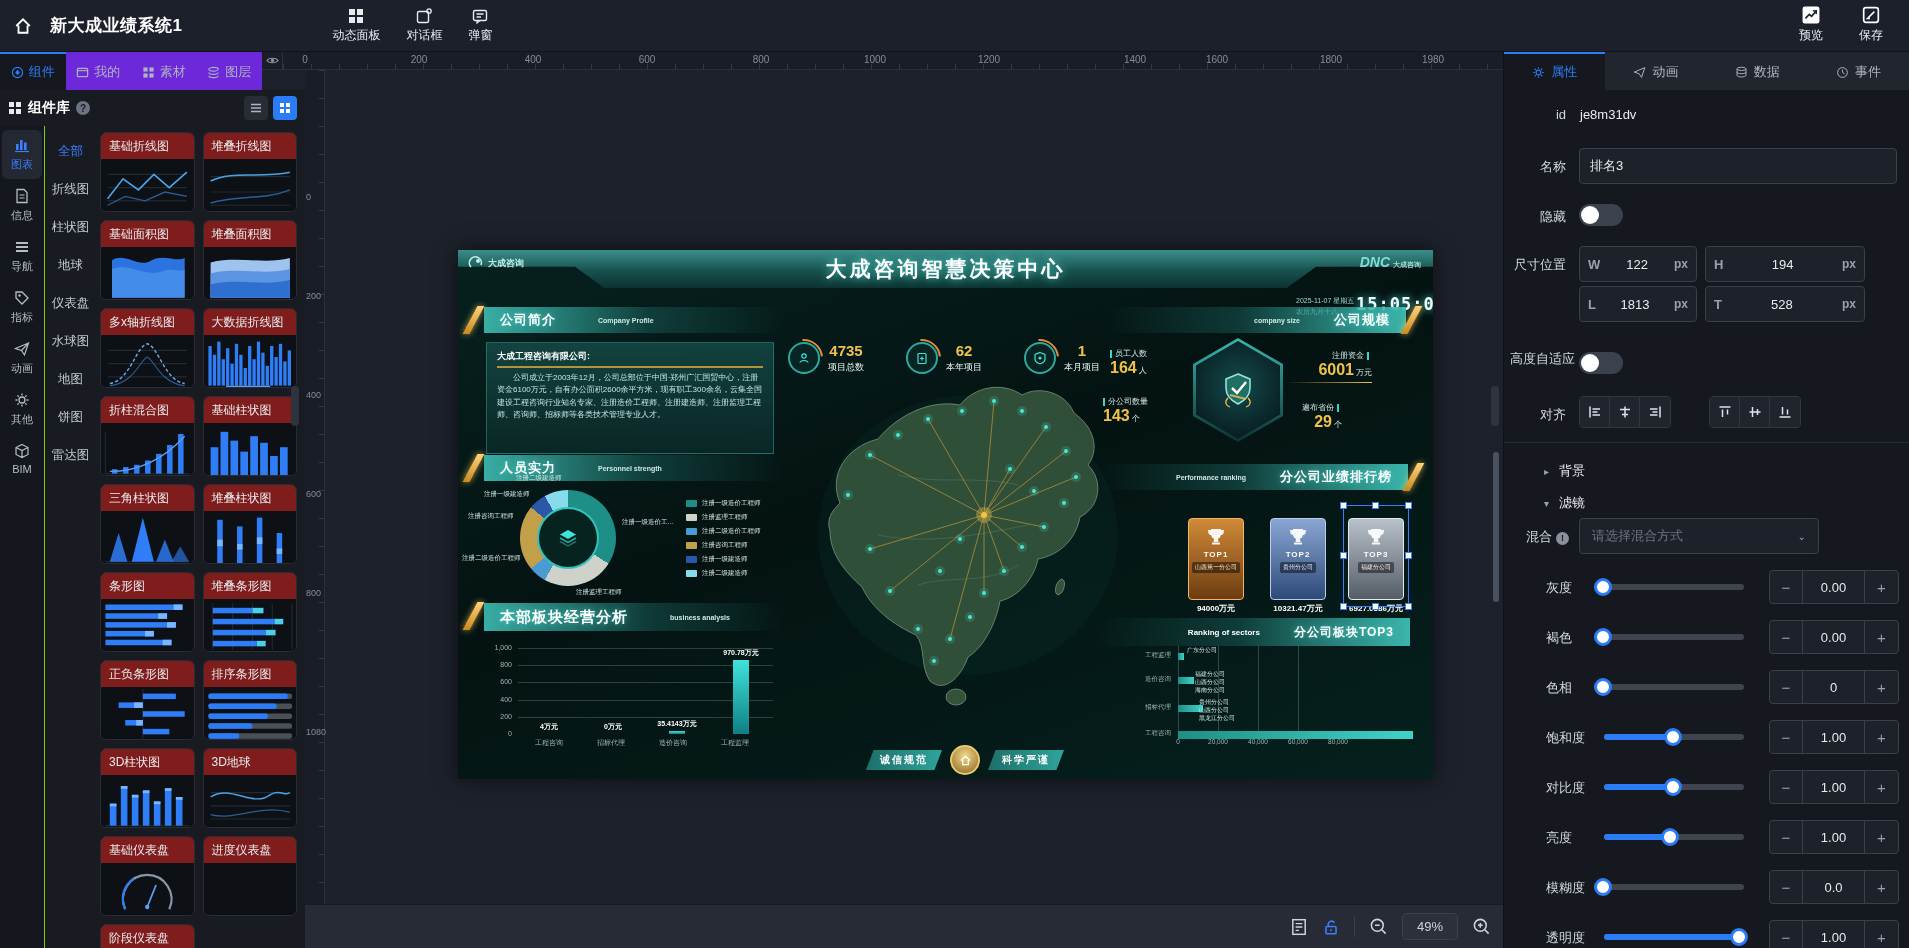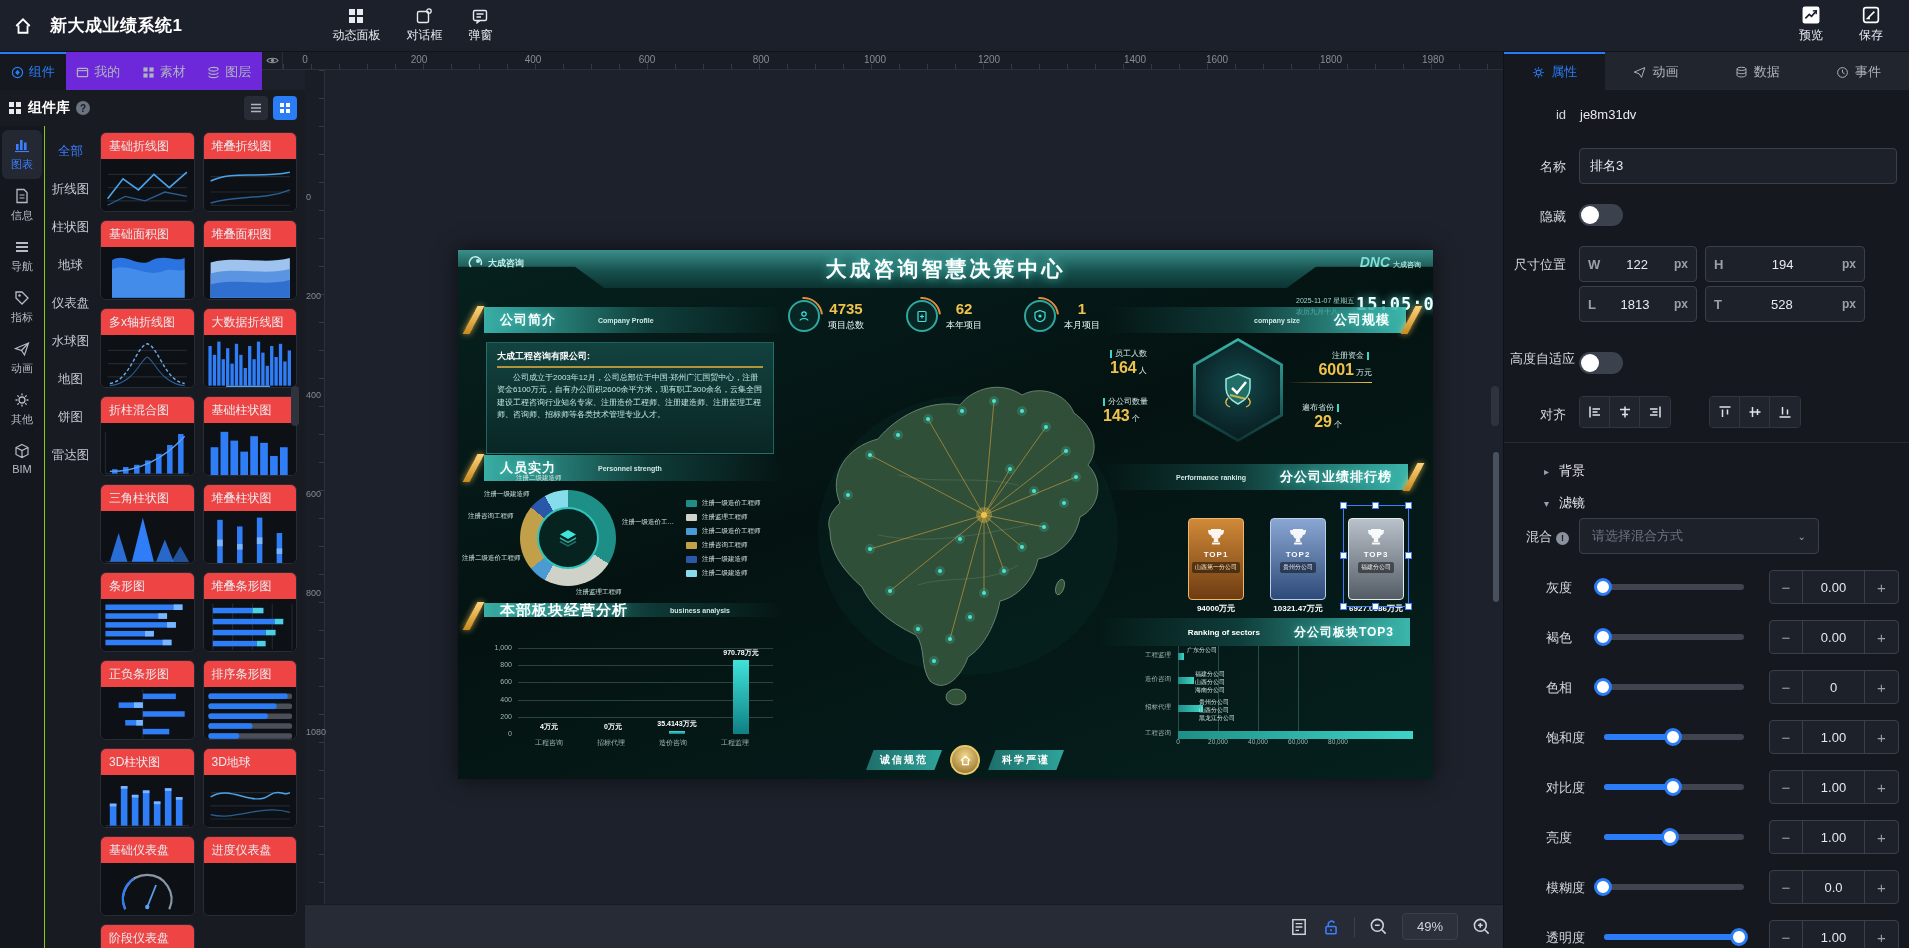--- a/index.html
+++ b/index.html
@@ -48,21 +48,21 @@
   .vt-btn.active{background:#2b7cf7;}
   .lib-body{flex:1;display:flex;overflow:hidden;}
   .rail{width:44px;background:#14171d;padding-top:2px;}
   .rail-item{width:40px;margin:2px auto;padding:7px 0;display:flex;flex-direction:column;align-items:center;gap:4px;color:#b6bcc6;font-size:11px;border-radius:6px;}
   .rail-item.active{background:#232833;color:#3d7eff;}
   .cats{width:52px;padding-top:6px;border-left:1px solid #84cc16;}
   .cat{height:38px;display:flex;align-items:center;justify-content:center;font-size:12.5px;color:#c3c8d1;}
   .cat.active{color:#3d7eff;}
   .comp-grid{flex:1;padding:6px 8px 0 4px;display:grid;grid-template-columns:1fr 1fr;grid-auto-rows:80px;gap:8px;overflow:hidden;}
   .card{display:flex;flex-direction:column;border-radius:6px;overflow:hidden;background:#0d1015;border:1px solid #272c36;}
-  .card-title{height:26px;background:#ef4444;color:#e8eaee;font-size:12px;display:flex;align-items:center;padding:9px 8px;white-space:nowrap;overflow:hidden;text-overflow:ellipsis;flex:none;}
+  .card-title{height:26px;background:#7f1d1d;color:#e8eaee;font-size:12px;display:flex;align-items:center;padding:9px 8px;white-space:nowrap;overflow:hidden;text-overflow:ellipsis;flex:none;}
   .thumb{flex:1;background:#0d1015;}
   .thumb svg{width:100%;height:100%;display:block;}
 
   
   .rpanel{position:absolute;left:1503px;top:52px;width:406px;height:896px;background:#15181f;border-left:1px solid #0e1116;z-index:22;}
   .rtabs{height:38px;display:flex;background:#21252d;}
   .rtab{flex:1;display:flex;align-items:center;justify-content:center;gap:6px;font-size:13px;color:#aeb4bf;border-top:2px solid transparent;}
   .rtab.active{color:#2b7cf7;background:#15181f;border-top-color:#2b7cf7;}
   .rp-body{position:absolute;left:0;top:38px;right:0;bottom:0;}
   .rp-label{position:absolute;left:0;width:62px;text-align:right;font-size:13px;color:#d3d7de;}
@@ -96,21 +96,21 @@
   
   .artboard{position:absolute;left:196px;top:180px;width:975px;height:529px;background:linear-gradient(160deg,#06211f 0%,#041312 45%,#05201d 100%);overflow:hidden;box-shadow:0 0 20px rgba(0,0,0,.6);}
   .db-header{position:absolute;left:0;top:0;width:975px;height:38px;background:linear-gradient(180deg,#3a8f8a,#17514e 55%,#0c3331);clip-path:polygon(0 0,100% 0,100% 44%,88% 44%,85% 100%,15% 100%,12% 44%,0 44%);}
   .db-title{position:absolute;left:0;top:5px;width:975px;text-align:center;font-size:21px;font-weight:bold;color:#fff;letter-spacing:3px;text-shadow:0 0 10px rgba(90,240,230,.8);}
   .db-logo-left{position:absolute;left:10px;top:5px;display:flex;align-items:center;gap:4px;color:#bfeeea;font-size:9px;font-weight:bold;}
   .db-logo-right{position:absolute;right:12px;top:4px;color:#7fe0d6;font-size:14px;font-weight:bold;font-style:italic;}
   .db-logo-right small{font-size:7px;color:#9fd8d2;font-style:normal;margin-left:3px;}
   .db-date{position:absolute;left:838px;top:46px;width:62px;font-size:7px;color:#9fd8d2;line-height:1.5;}
   .db-clock{position:absolute;left:898px;top:44px;font-family:"DejaVu Sans Mono",monospace;font-size:17px;font-weight:bold;color:#eaffff;text-shadow:0 0 8px rgba(90,240,230,.9);letter-spacing:1px;}
   .db-stats{position:absolute;left:330px;top:50px;width:345px;display:flex;gap:18px;}
-  .db-stat{display:flex;align-items:center;gap:8px;width:100px;}
+  .db-stat{display:flex;align-items:center;gap:8px;width:100px;margin-top:42px;}
   .stat-icon{width:32px;height:32px;border-radius:50%;border:2px solid #2ea89f;display:flex;align-items:center;justify-content:center;position:relative;background:rgba(10,50,48,.5);}
   .stat-icon::after{content:"";position:absolute;inset:-5px;border-radius:50%;border:2px solid transparent;border-top-color:#e08a3c;transform:rotate(40deg);}
   .stat-txt .v{font-size:15px;font-weight:bold;color:#f0c24b;text-align:center;}
   .stat-txt .l{font-size:9px;color:#eafaf8;margin-top:2px;}
   .db-banner{position:absolute;height:26px;display:flex;align-items:center;}
   .db-banner .cn{font-weight:bold;color:#fff;font-size:13px;letter-spacing:1px;text-shadow:0 0 6px rgba(80,230,220,.6);white-space:nowrap;}
   .db-banner .en{font-size:7px;color:#cfe8e4;font-weight:bold;white-space:nowrap;}
   .banner-l{background:linear-gradient(90deg,rgba(62,190,180,.9),rgba(25,95,90,.5) 55%,rgba(12,50,48,0));clip-path:polygon(0 0,97% 0,100% 100%,0 100%);padding-left:16px;gap:42px;}
   .banner-r{background:linear-gradient(270deg,rgba(62,190,180,.95),rgba(25,95,90,.5) 55%,rgba(12,50,48,0));justify-content:flex-end;padding-right:16px;gap:34px;}
   .gold-slash{position:absolute;width:7px;height:28px;background:linear-gradient(#ffd37a,#c98a1e);transform:skewX(-28deg);box-shadow:0 0 6px rgba(255,200,90,.7);}
@@ -388,21 +388,21 @@
             <i class="p-leg-chip" style="background: rgb(43, 87, 168);"></i>
             <span>注册一级建造师</span>
           </div>
         <div class="p-leg-item">
             <i class="p-leg-chip" style="background: rgb(134, 220, 234);"></i>
             <span>注册二级建造师</span>
           </div>
       </div>
 
       <div class="gold-slash" style="left:12px;top:352px"></div>
-      <div class="db-banner banner-l" style="left:26px;top:353px;width:300px;height:14px">
+      <div class="db-banner banner-l" style="left:26px;top:353px;width:300px;height:28px">
         <span class="cn" style="font-size:15px">本部板块经营分析</span>
         <span class="en">business analysis</span>
       </div>
       <div class="biz-chart">
         <div class="biz-y">
           <span>1,000</span>
           <span>800</span>
           <span>600</span>
           <span>400</span>
           <span>200</span>

